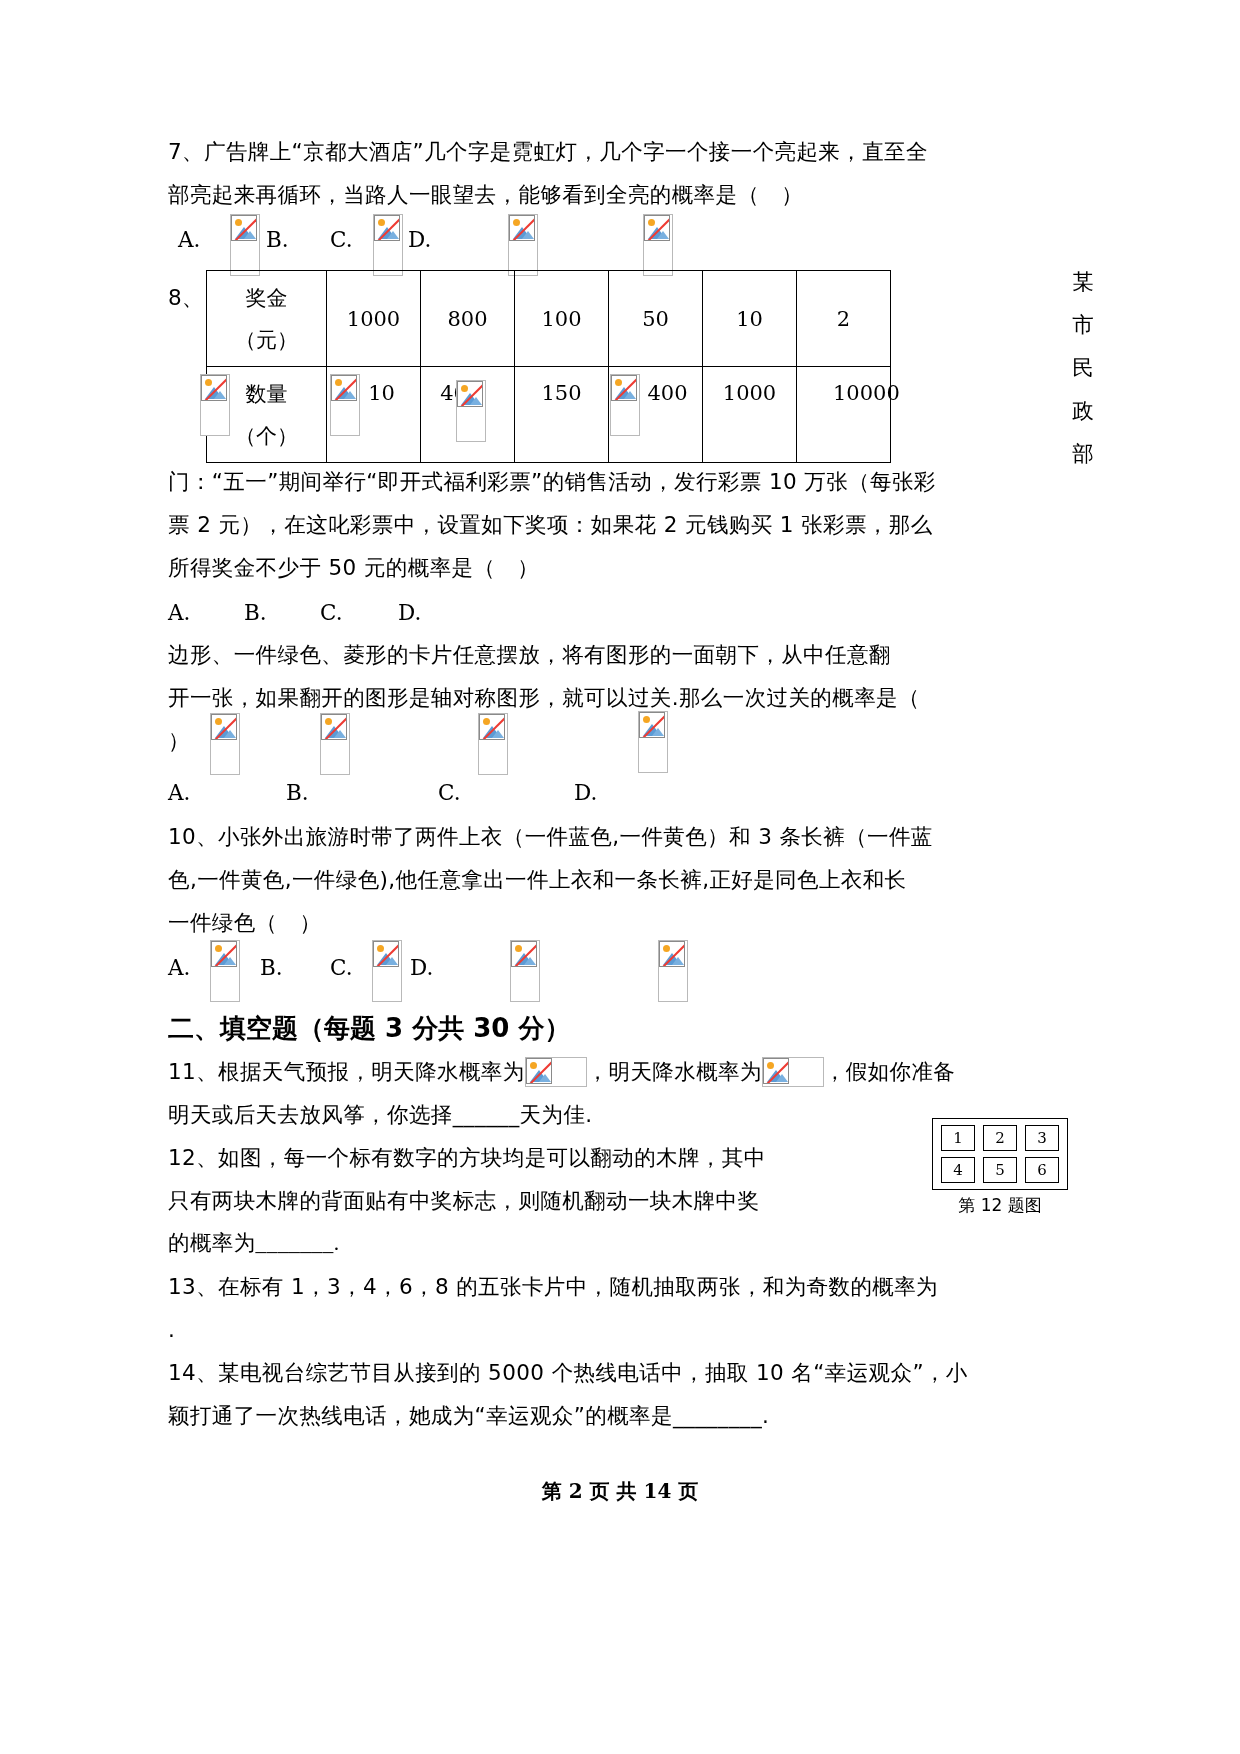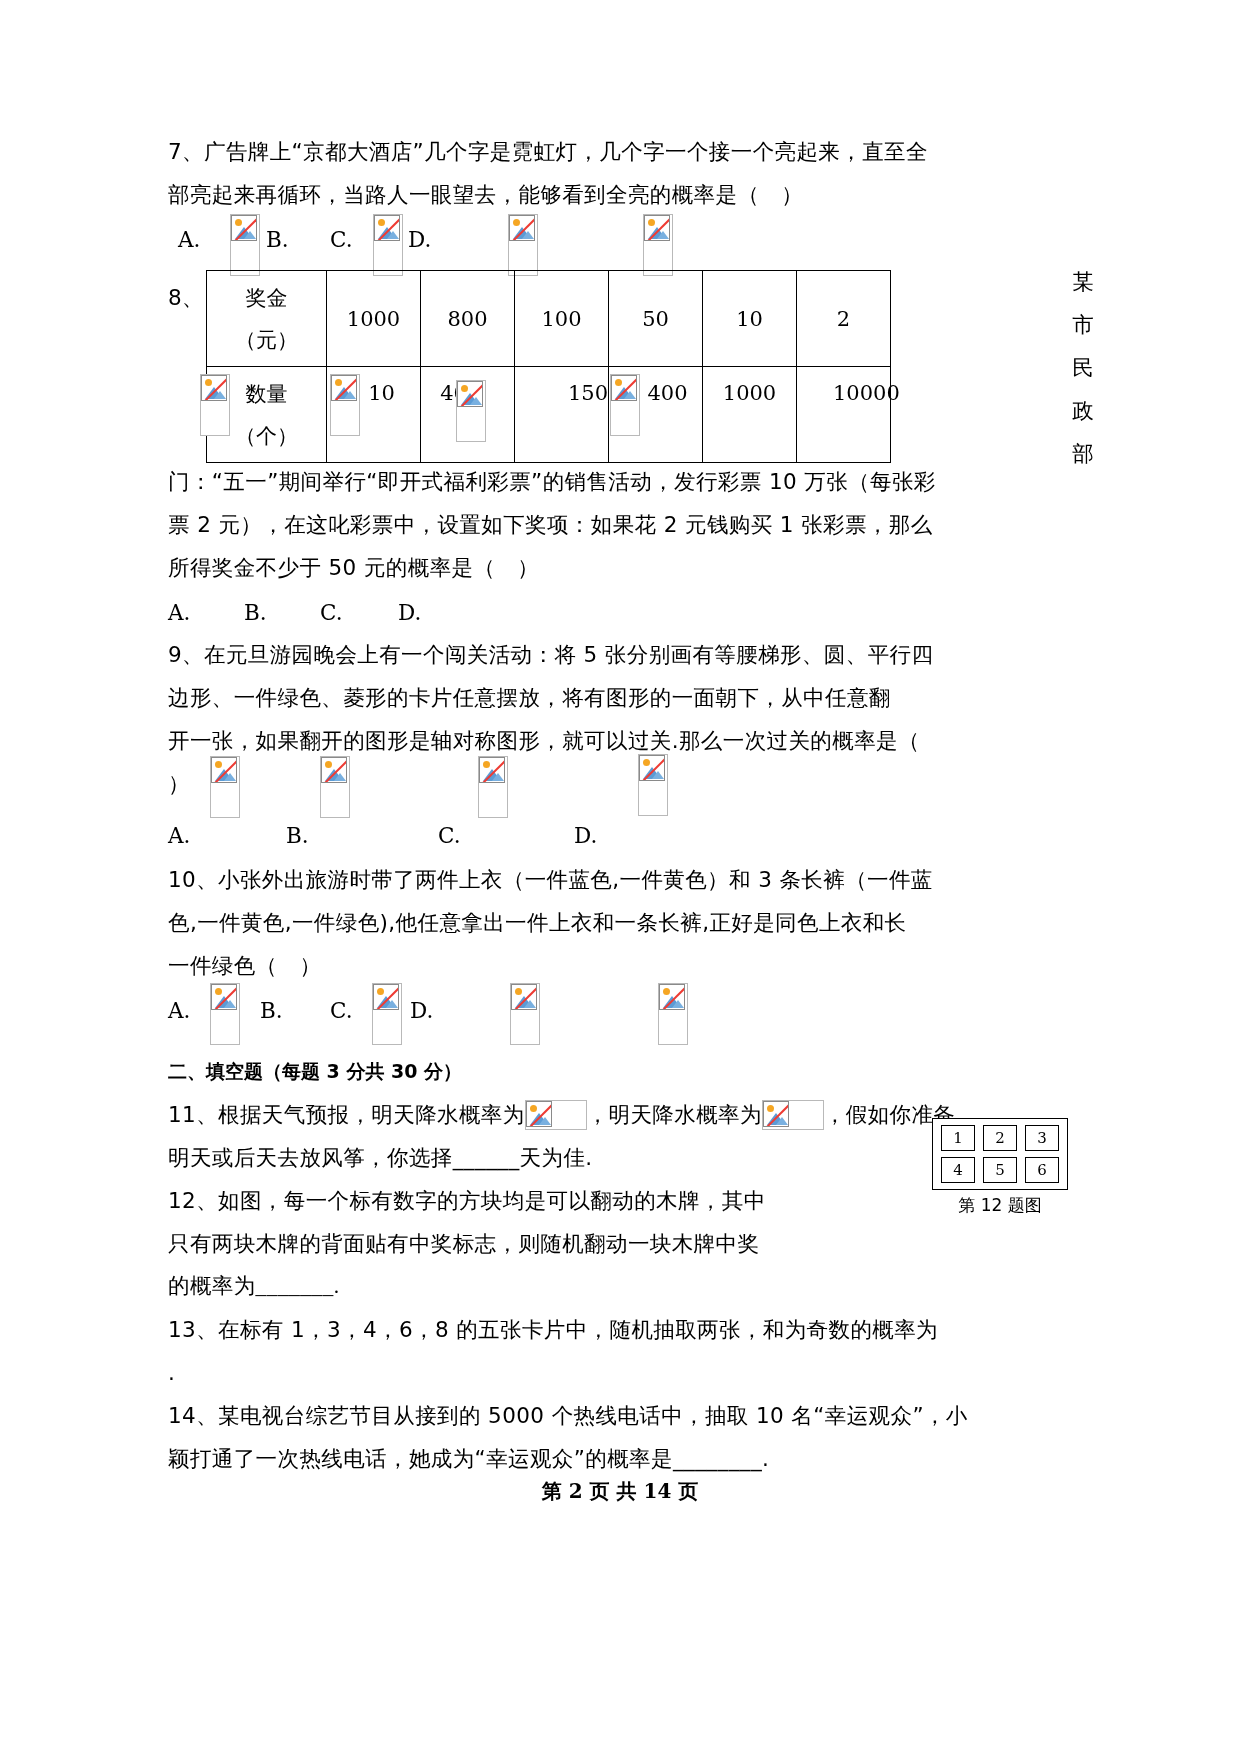--- a/index.html
+++ b/index.html
@@ -155,21 +155,21 @@
     font-family: "DejaVu Serif", "Liberation Serif", serif;
   }
   .fig12 .cap {
     font-size: 17px;
     margin-top: 4px;
     font-family: "DejaVu Sans", "Liberation Sans", sans-serif;
   }
 
   
   .sec-head {
-    font-size: 19px;
+    font-size: 26px;
     font-weight: bold;
     line-height: 44px;
     margin-top: 6px;
   }
 
   
   .opts { font-size: 21.5px; line-height: 48px; font-family: "DejaVu Serif","Liberation Serif",serif; }
   .opts .ol { display: inline-block; }
 
   
@@ -262,21 +262,21 @@
               <td class="lbl">
                 <span>数量</span><br>
                 <span>（个）</span>
               </td>
               <td style="position:relative;">
                 <span style="position:relative;top:-22px;left:8px;">10</span>
               </td>
               <td style="position:relative;">
                 <span style="position:relative;top:-22px;left:-14px;">40</span>
               </td>
-              <td style="position:relative;text-align:right;">
+              <td style="position:relative;">
                 <span style="position:relative;top:-22px;">150</span>
               </td>
               <td style="position:relative;">
                 <span style="position:relative;top:-22px;left:12px;">400</span>
               </td>
               <td style="position:relative;">
                 <span style="position:relative;top:-22px;">1000</span>
               </td>
               <td style="position:relative;padding-left:36px;">
                 <span style="position:relative;top:-22px;">10000</span>
@@ -324,21 +324,20 @@
     <div class="para cn">票 2 元），在这叱彩票中，设置如下奖项：如果花 2 元钱购买 1 张彩票，那么</div>
     <div class="para cn">所得奖金不少于 50 元的概率是（　）</div>
 
     <div class="opts" style="position:relative;height:44px;">
       <span class="ol" style="position:absolute;left:0px;top:0;">A.</span>
       <span class="ol" style="position:absolute;left:76px;top:0;">B.</span>
       <span class="ol" style="position:absolute;left:152px;top:0;">C.</span>
       <span class="ol" style="position:absolute;left:230px;top:0;">D.</span>
     </div>
 
-    <div class="para cn">9、在元旦游园晚会上有一个闯关活动：将 5 张分别画有等腰梯形、圆、平行四</div>
     <div class="para cn">边形、一件绿色、菱形的卡片任意摆放，将有图形的一面朝下，从中任意翻</div>
     <div class="para cn">开一张，如果翻开的图形是轴对称图形，就可以过关.那么一次过关的概率是（</div>
 
     <div style="position:relative;height:50px;">
       <span class="para cn" style="position:absolute;left:0;top:0;">）</span>
       <span class="imgph tall" style="position:absolute;left:42px;top:-6px;">
         <span class="glyph">
             <span class="sun"></span>
             <span class="mtn"></span>
             <span class="mtn2"></span>

